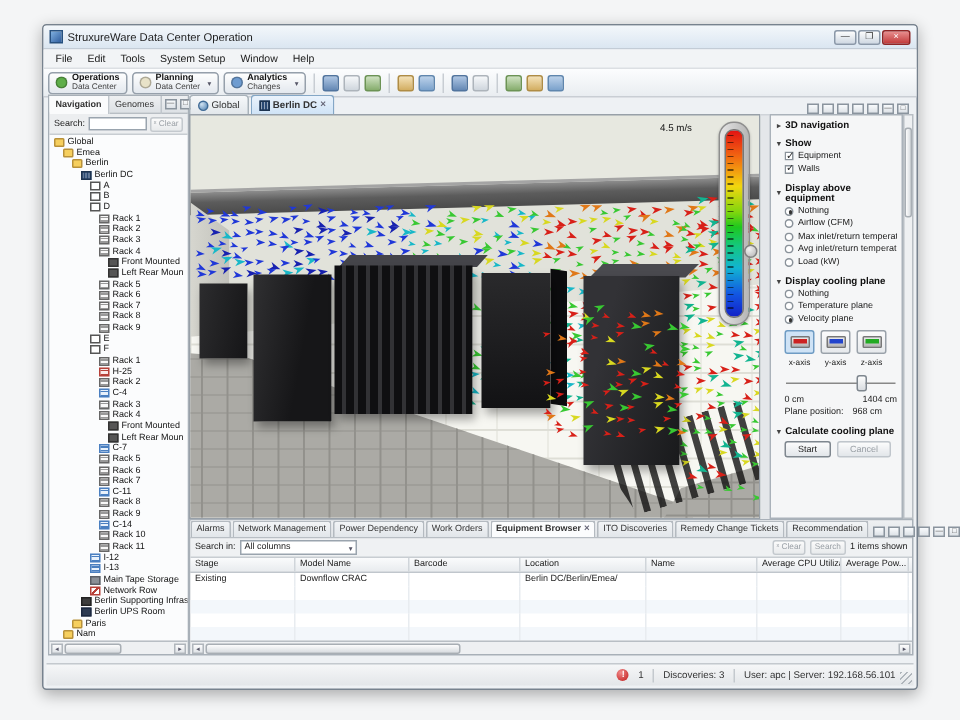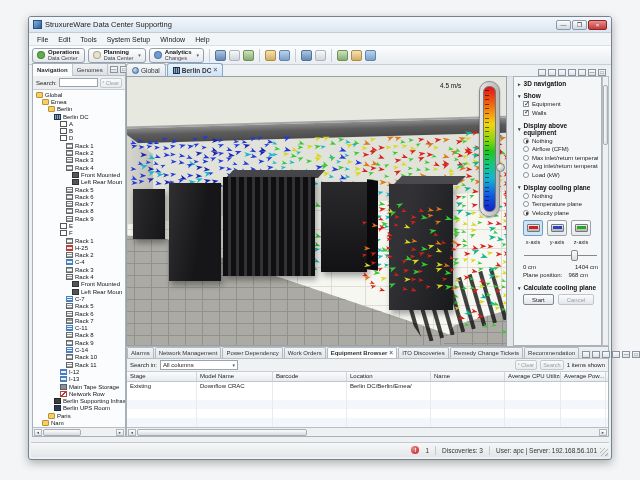--- a/index.html
+++ b/index.html
@@ -144,21 +144,21 @@
 .sb-sep{width:1px;height:9px;background:#c4c9ce}
 .grip{position:absolute;right:1px;bottom:1px;width:8px;height:8px;background:repeating-linear-gradient(135deg,#b0b6bc 0 1px,transparent 1px 3px)}
 </style>
 </head>
 <body>
 
 <div class="window">
 
   <div class="titlebar">
     <span class="app-icon"></span>
-    <span class="title-text">StruxureWare Data Center Supporting</span>
+    <span class="title-text">StruxureWare Data Center Operation</span>
     <span class="win-buttons">
       <span class="win-btn">—</span>
       <span class="win-btn">❐</span>
       <span class="win-btn close">×</span>
     </span>
   </div>
 
   <div class="menubar" id="menubar">
       <span class="menu-item">File</span>
       <span class="menu-item">Edit</span>

